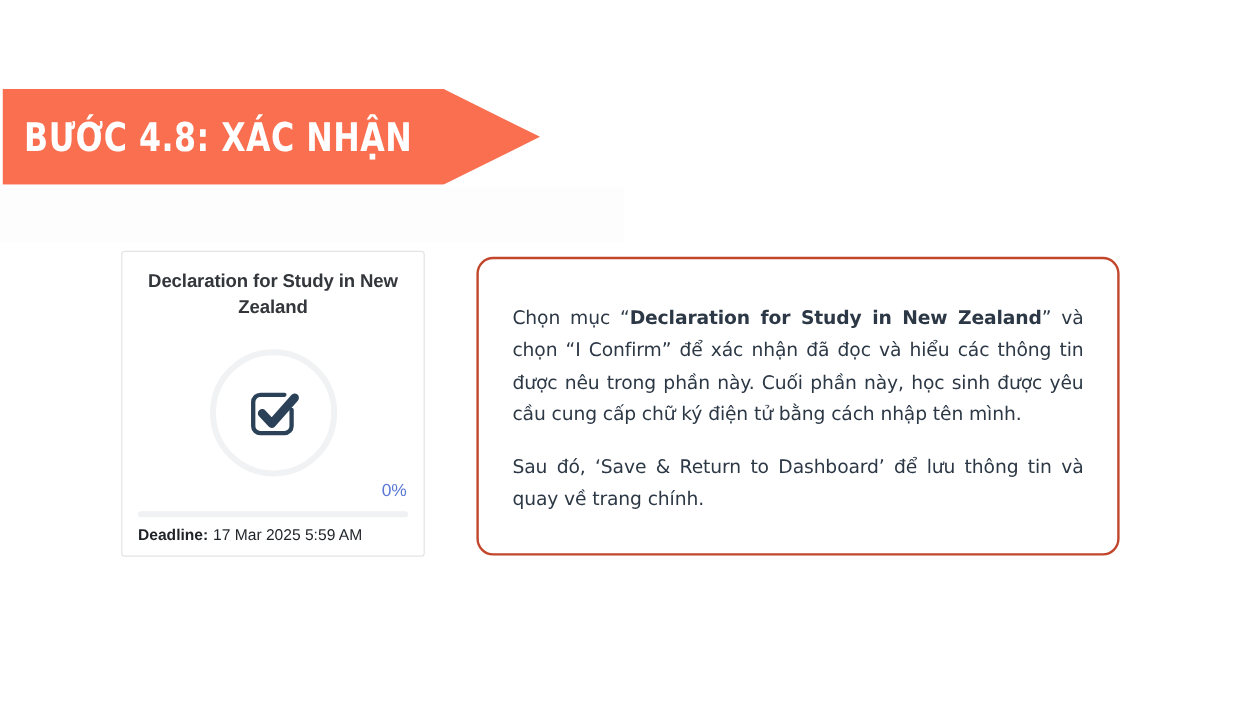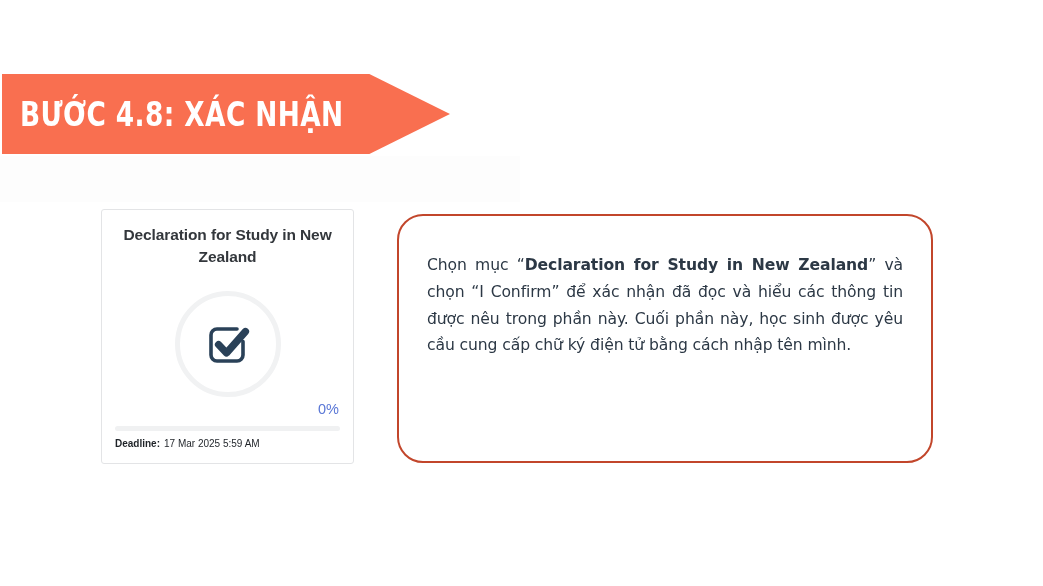--- a/index.html
+++ b/index.html
@@ -123,37 +123,37 @@
     height: 100%;
     width: 0%;
     background: #5a77d6;
   }
   .deadline-row {
     position: absolute;
     left: 13px;
     right: 10px;
     top: 228px;
     color: #1f2328;
-    font-size: 10px;
+    font-size: 13px;
     font-family: "Liberation Sans", sans-serif;
     white-space: nowrap;
   }
   .deadline-row .dl-label { font-weight: 700; }
   .deadline-row .dl-value { font-weight: 400; margin-left: 4px; }
 
   
   .note-panel {
     position: absolute;
     left: 397px;
     top: 214px;
     width: 536px;
     height: 249px;
     box-sizing: border-box;
     border: 2px solid #c2462b;
-    border-radius: 26px;
+    border-radius: 14px;
     background: #ffffff;
     padding: 36px 28px 20px 28px;
   }
   .note-panel p {
     margin: 0 0 17px 0;
     color: #2c3845;
     font-family: "DejaVu Sans", sans-serif;
     font-size: 15.6px;
     line-height: 1.72;
     text-align: justify;
@@ -191,13 +191,14 @@
     <div class="progress-fill" style="width: 0%; background: rgb(90, 119, 214);"></div>
   </div>
 
   <div class="deadline-row">
     <span class="dl-label">Deadline:</span><span class="dl-value">17 Mar 2025 5:59 AM</span>
   </div>
 </div>
 
 <div class="note-panel" style="border-color: rgb(194, 70, 43);">
   <p><span>Chọn mục “</span><b>Declaration for Study in New Zealand</b><span>” và chọn “I Confirm” để xác nhận đã đọc và hiểu các thông tin được nêu trong phần này. Cuối phần này, học sinh được yêu cầu cung cấp chữ ký điện tử bằng cách nhập tên mình.</span></p>
+  <p>Sau đó, ‘Save &amp; Return to Dashboard’ để lưu thông tin và quay về trang chính.</p>
 </div>
 
 </body></html>

